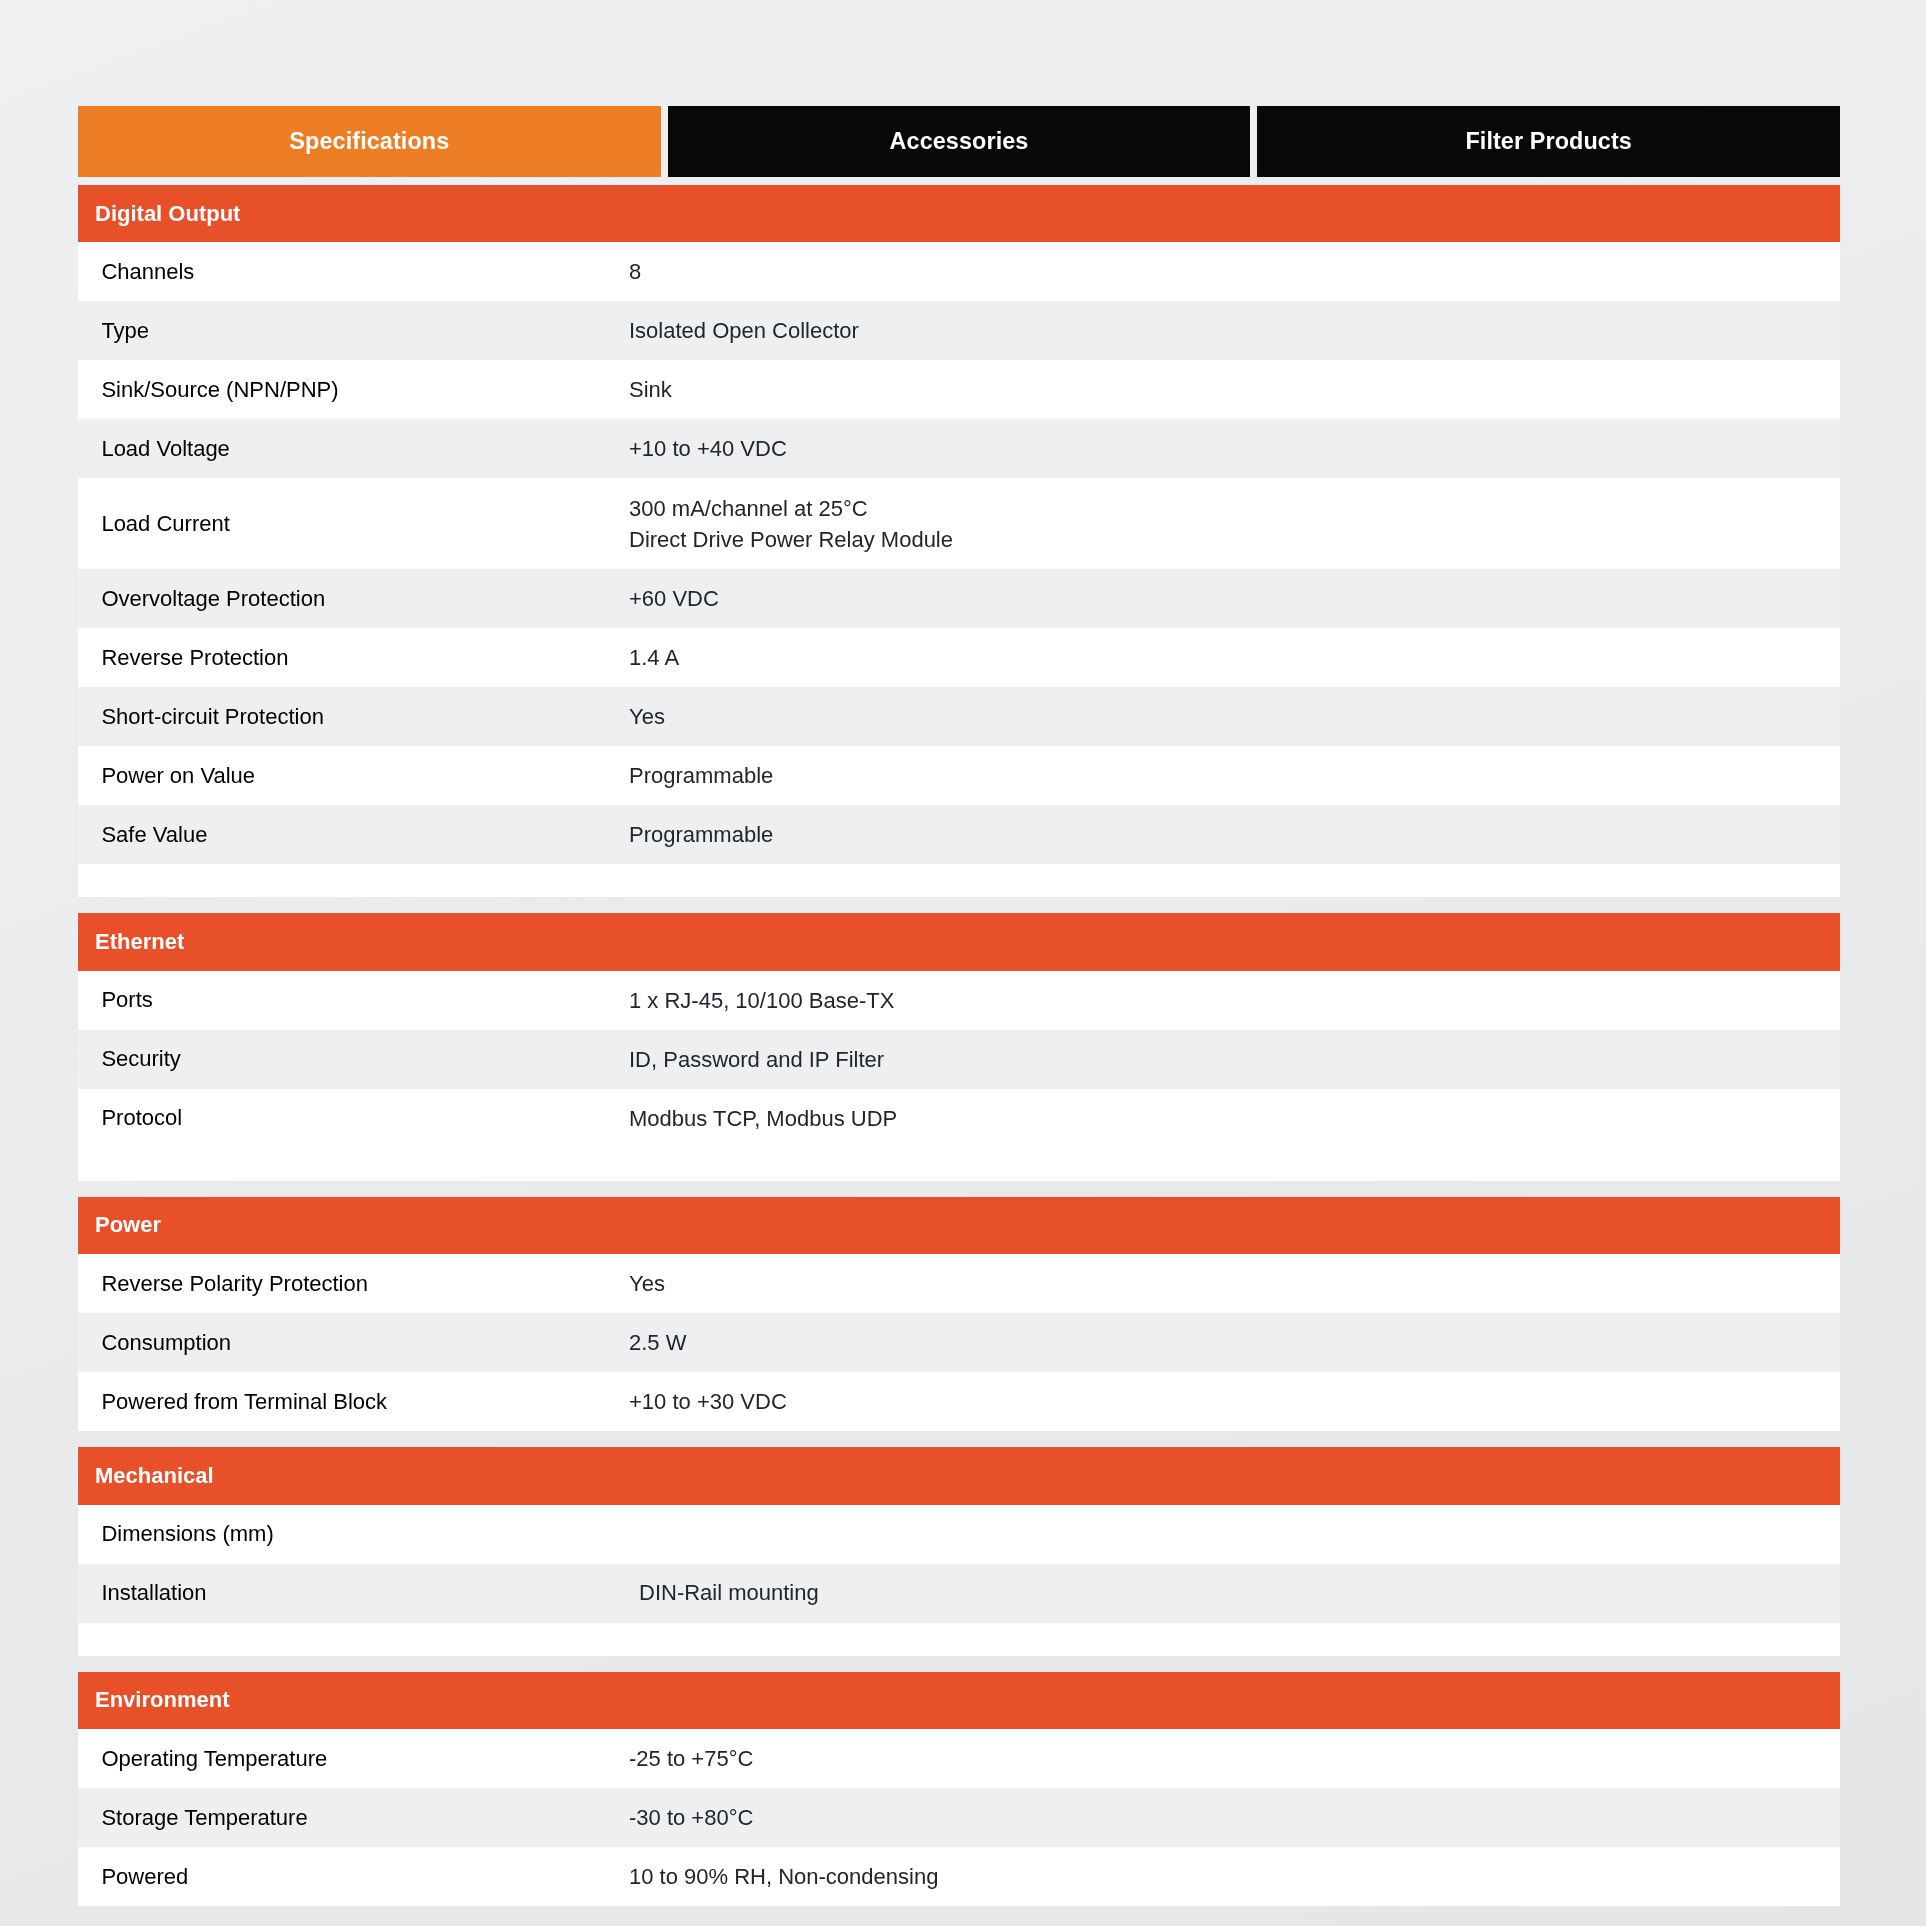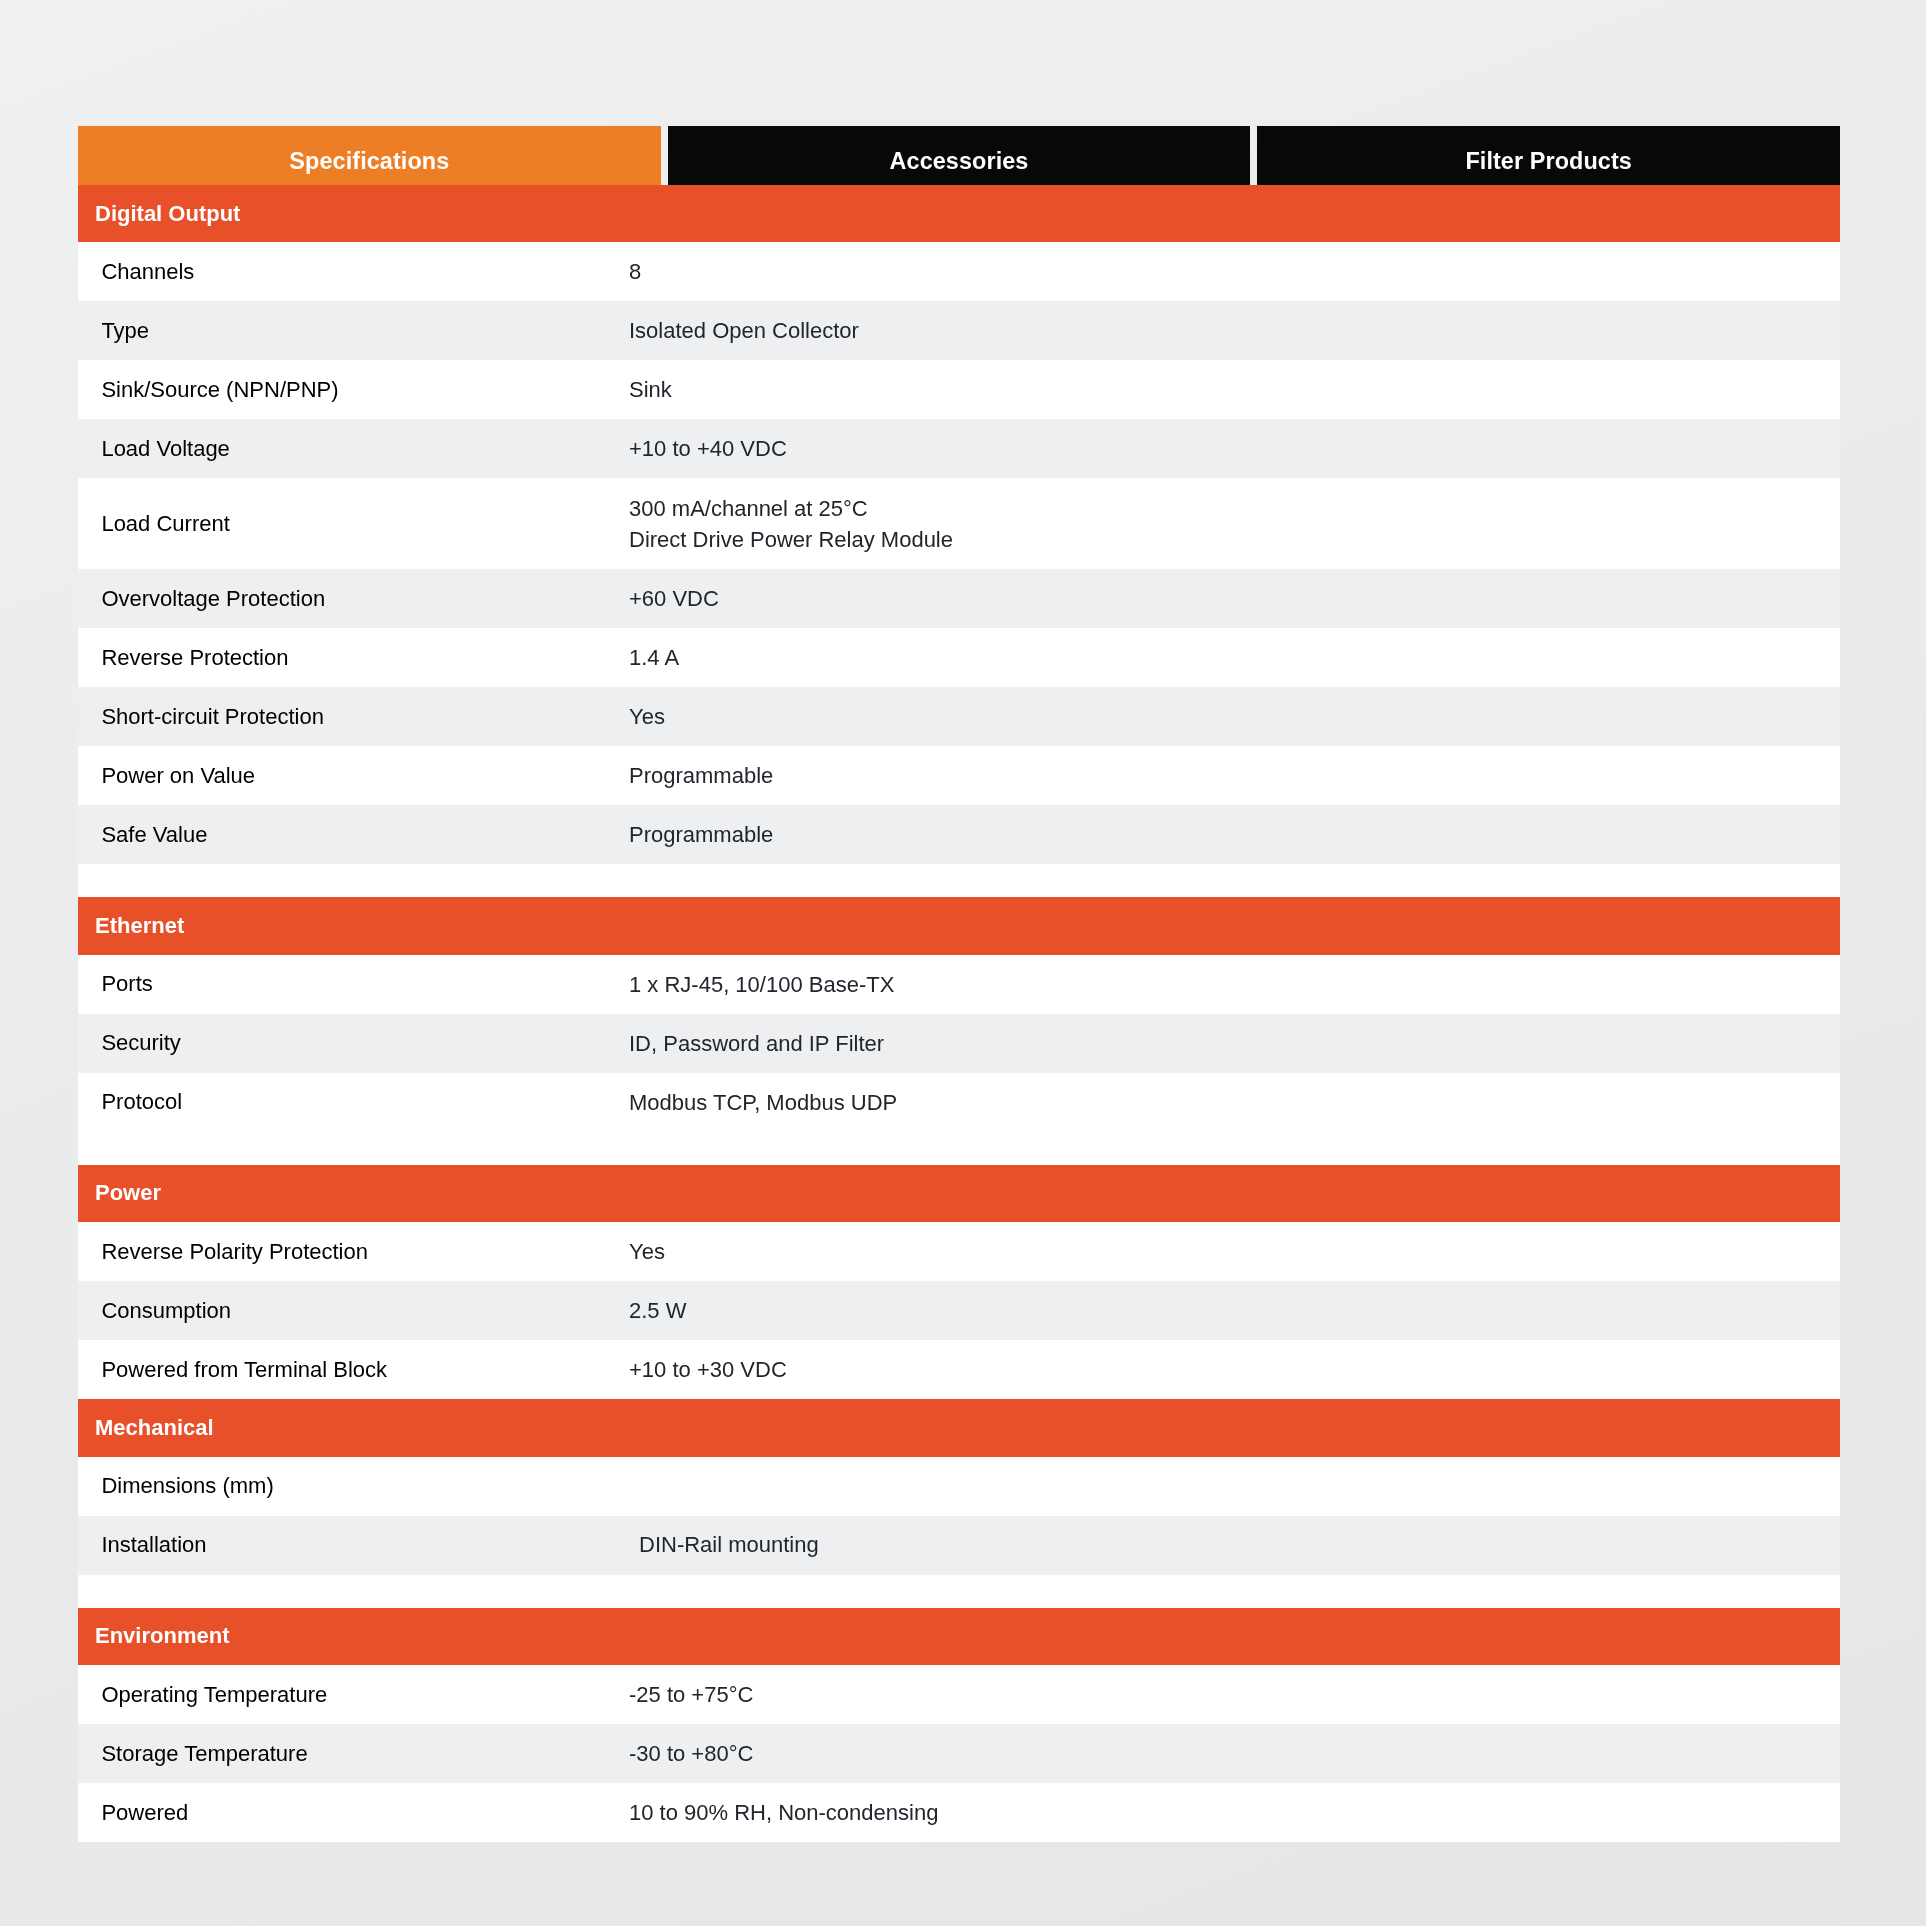--- a/index.html
+++ b/index.html
@@ -23,21 +23,20 @@
 
   
   .tabs {
     position: absolute;
     left: 78px;
     top: 106px;
     width: 1762px;
     height: 71px;
     display: flex;
     gap: 7px;
-    margin-top: 20px;
   }
   .tab {
     flex: 1 1 0;
     display: flex;
     align-items: center;
     justify-content: center;
     color: #ffffff;
     font-size: 23.4px;
     font-weight: bold;
     letter-spacing: 0.1px;
@@ -49,21 +48,21 @@
 
   
   .spec-table {
     position: absolute;
     left: 78px;
     top: 185px;
     width: 1762px;
   }
 
   .section { width: 100%; }
-  .section + .section { margin-top: 0; }
+  .section + .section { margin-top: 16px; }
 
   .section-header {
     background: #e8502a;
     color: #ffffff;
     font-size: 22px;
     font-weight: 600;
     line-height: 1;
     padding: 17.7px 0 17.7px 17px;
   }
 

